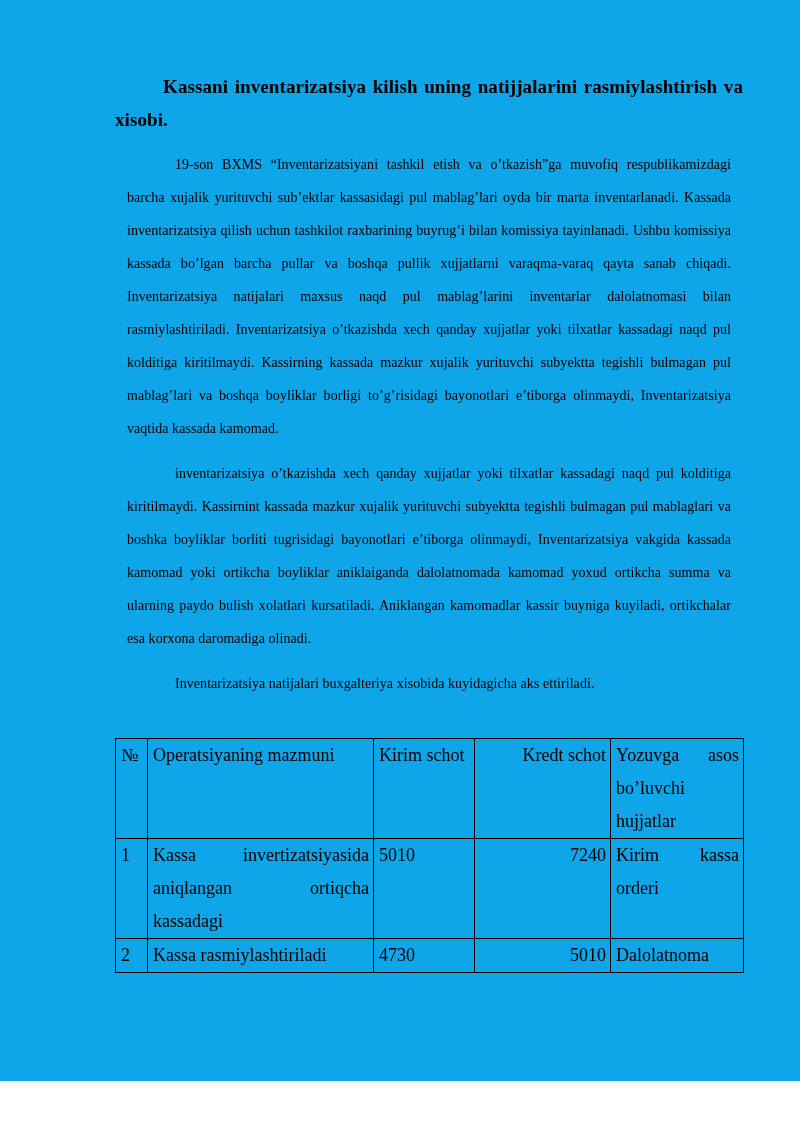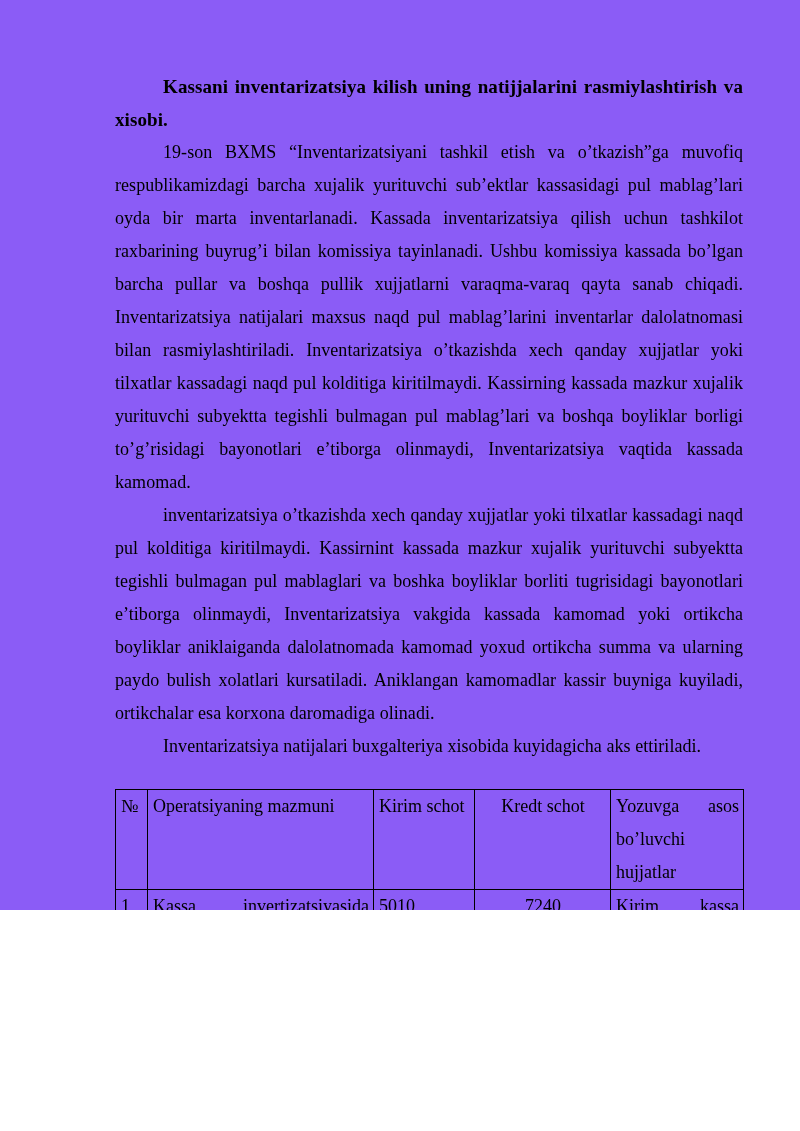--- a/index.html
+++ b/index.html
@@ -3,22 +3,22 @@
 <meta charset="utf-8">
 <style>
   html, body {
     margin: 0;
     padding: 0;
     background: #ffffff;
   }
   .page {
     position: relative;
     width: 800px;
-    height: 910px;
-    background: #8b5cf6;
+    height: 1081px;
+    background: #0ea5e9;
     overflow: hidden;
     font-family: "Liberation Serif", "DejaVu Serif", serif;
     color: #000000;
     box-sizing: border-box;
     padding-left: 20px;
   }
   .content {
     position: absolute;
     left: 115px;
     top: 70px;
@@ -28,26 +28,26 @@
     font-size: 19px;
     font-weight: bold;
     line-height: 33px;
     text-align: justify;
     text-align-last: left;
     text-indent: 48px;
     margin: 0 0 0 0;
     letter-spacing: 0.1px;
   }
   .para {
-    font-size: 18px;
+    font-size: 14px;
     line-height: 33px;
     text-align: justify;
     text-align-last: left;
     text-indent: 48px;
-    margin: 0;
+    margin: 12px;
     letter-spacing: 0.05px;
   }
   .para-last-natural {
     text-align: center;
   }
   .spacer-before-table {
     height: 26px;
   }
   table.ledger {
     border-collapse: collapse;
@@ -58,21 +58,21 @@
   }
   table.ledger td {
     border: 1px solid #000000;
     vertical-align: top;
     padding: 0px 4px 0px 5px;
     box-sizing: border-box;
   }
   .col-no       { width: 32px;  text-align: left; }
   .col-desc     { width: 226px; text-align: justify; text-align-last: left; }
   .col-debt     { width: 101px; text-align: left; }
-  .col-kredt    { width: 136px; text-align: center; }
+  .col-kredt    { width: 136px; text-align: right; }
   .col-docs     { width: 133px; text-align: justify; text-align-last: left; }
   .hdr-docs     { text-align: justify; text-align-last: left; }
   .cell-docs-1  { text-align: justify; text-align-last: left; }
   .cell-docs-2  { }
   .row-head td  { height: 96px; }
   .row-1 td     { height: 99px; }
   .row-2 td     { height: 33px; }
 </style>
 </head>
 <body>

